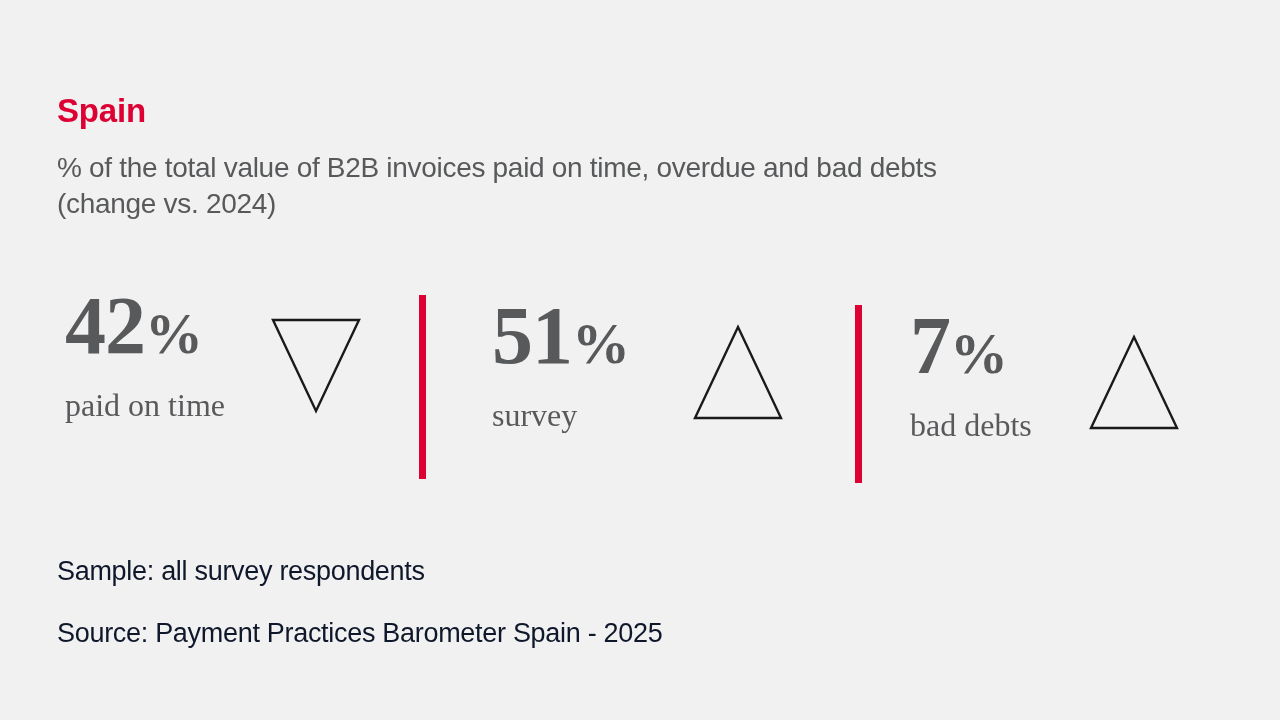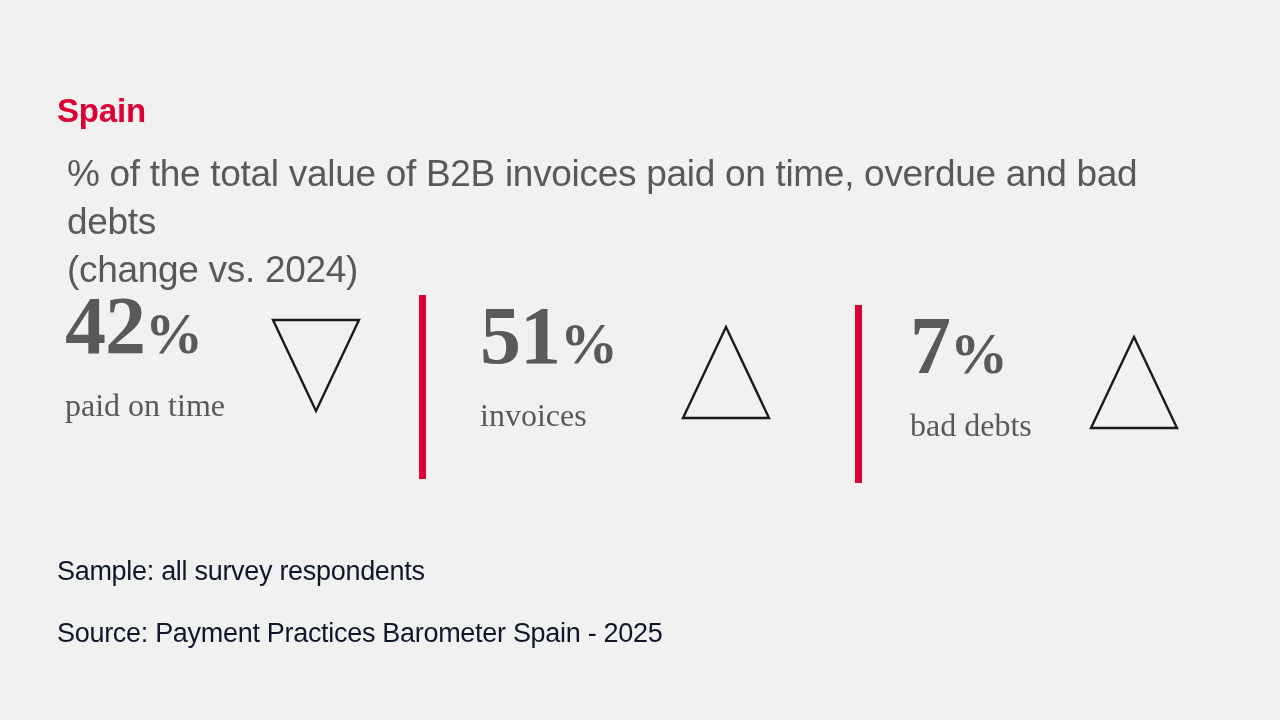--- a/index.html
+++ b/index.html
@@ -30,25 +30,25 @@
     font-family: "Liberation Sans", sans-serif;
     font-size: 33px;
     font-weight: bold;
     color: #dd0033;
     letter-spacing: -0.2px;
     line-height: 1;
   }
 
   .subtitle {
     position: absolute;
-    left: 67px;
+    left: 57px;
     top: 150px;
     width: 1160px;
     font-family: "Liberation Sans", sans-serif;
-    font-size: 37px;
+    font-size: 28px;
     font-weight: normal;
     color: #58595b;
     line-height: 1.30;
     letter-spacing: -0.3px;
   }
   .subtitle .line2 {
     display: block;
   }
 
   
@@ -59,21 +59,21 @@
     width: 1280px;
     height: 210px;
   }
 
   .stat-block {
     position: absolute;
     top: 0;
     height: 210px;
   }
   .stat-block.b0 { left: 65px;  width: 300px; }
-  .stat-block.b1 { left: 480px; width: 300px; text-decoration: underline; }
+  .stat-block.b1 { left: 492px; width: 300px; text-decoration: underline; }
   .stat-block.b2 { left: 910px; width: 290px; }
 
   
   .stat-inner { position: absolute; left: 0; top: 0; }
   .b0 .stat-inner { top: 0px; }
   .b1 .stat-inner { top: 10px; }
   .b2 .stat-inner { top: 20px; }
 
   .stat-value {
     font-family: "Liberation Serif", serif;
@@ -159,21 +159,21 @@
           <polygon points="3,5 89,5 46,96" fill="none" stroke="#1a1a1a" stroke-width="2.4"></polygon>
         </svg>
       </div>
     </div>
 
     <div class="stat-block b1">
       <div class="stat-inner">
         <div class="stat-value">
           <span>51</span><span class="pct">%</span>
         </div>
-        <div class="stat-label">invoices</div>
+        <div class="stat-label">survey</div>
       </div>
       <div class="stat-arrow">
         <svg viewBox="0 0 92 100" xmlns="http://www.w3.org/2000/svg">
           <polygon points="46,4 89,95 3,95" fill="none" stroke="#1a1a1a" stroke-width="2.4"></polygon>
         </svg>
       </div>
     </div>
 
     <div class="stat-block b2">
       <div class="stat-inner">

